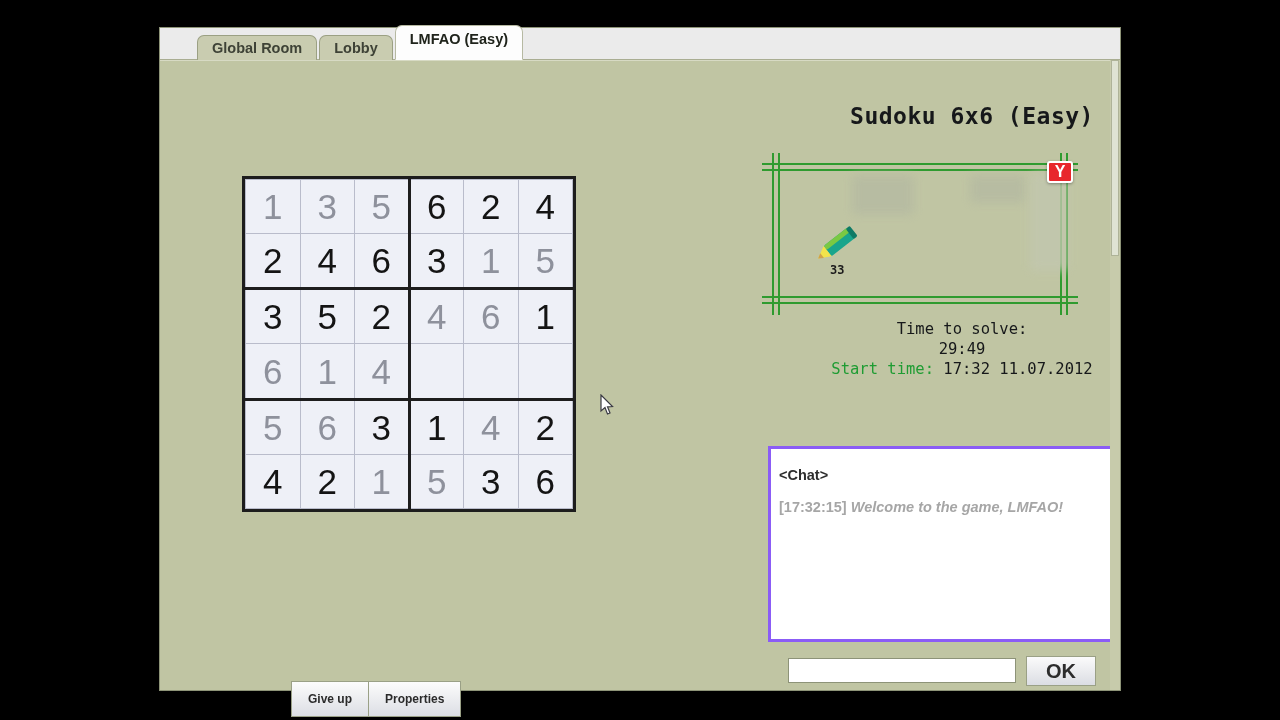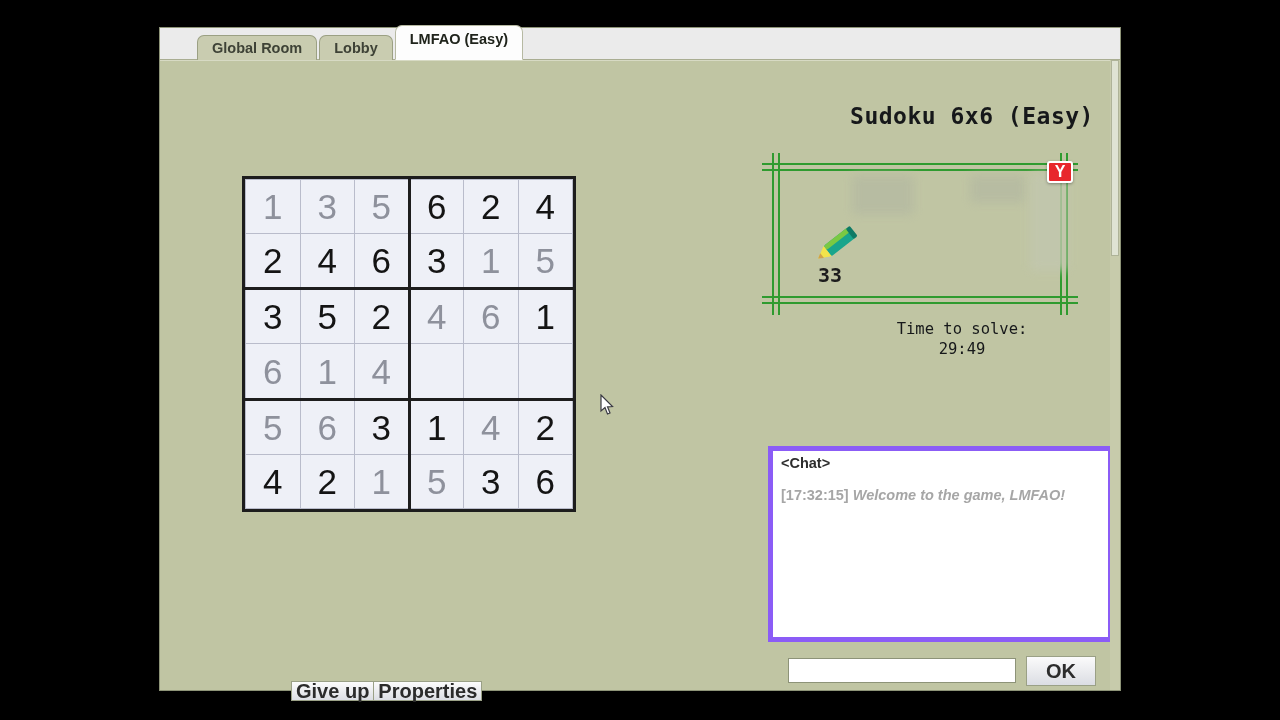--- a/index.html
+++ b/index.html
@@ -53,51 +53,51 @@
 
   #adbox{position:absolute;left:610px;top:92px;width:300px;height:160px;}
   .brk{position:absolute;background:#2f9b2f;}
   .ad-blur{position:absolute;background:#b6bba2;filter:blur(5px);opacity:.85;border-radius:3px;}
   #ybadge{position:absolute;left:277px;top:8px;width:26px;height:22px;background:#e8272c;
           border:2px solid #ffffff;border-radius:3px;box-sizing:border-box;
           color:#fff;font-size:16px;font-weight:bold;text-align:center;line-height:18px;
           font-family:"Liberation Sans",sans-serif;box-shadow:0 1px 3px rgba(0,0,0,.35);}
 
   #pencilwrap{position:absolute;left:38px;top:60px;width:60px;height:64px;}
-  #pencilcount{position:absolute;left:48px;top:110px;font-family:"DejaVu Sans Mono",monospace;
-               font-weight:bold;font-size:20px;color:#1c1c1c;}
+  #pencilcount{position:absolute;left:60px;top:110px;font-family:"DejaVu Sans Mono",monospace;
+               font-weight:bold;font-size:12px;color:#1c1c1c;}
 
   #timerblock{position:absolute;left:632px;top:258px;width:340px;text-align:center;
               font-family:"DejaVu Sans Mono",monospace;font-weight:normal;font-size:15.5px;
               color:#16181a;line-height:20px;}
   #timerblock .tline{display:block;}
   #timerblock .startlabel{color:#1f9c33;}
   #timerblock .startval{color:#16181a;}
 
   
   #chatbox{position:absolute;left:608px;top:385px;width:345px;height:196px;background:#ffffff;
-           border:5px solid #8b5cf6;box-sizing:border-box;padding:4px 8px;overflow:hidden;}
+           border:3px solid #8b5cf6;box-sizing:border-box;padding:18px 8px;overflow:hidden;}
   #chatbox .chathdr{font-size:14.5px;font-weight:bold;color:#2d2d2d;font-family:"Liberation Sans",sans-serif;}
   #chatbox .chatmsg{font-size:14.5px;font-style:italic;font-weight:bold;color:#a6a6a6;margin-top:16px;
                     font-family:"Liberation Sans",sans-serif;}
   #chatbox .chatmsg .tstamp{font-style:normal;}
 
   #chatinput{position:absolute;left:628px;top:597px;width:228px;height:25px;background:#fff;
              border:1px solid #8d9378;box-sizing:border-box;font-size:13px;padding:2px 4px;
              font-family:"Liberation Sans",sans-serif;}
   #okbtn{position:absolute;left:866px;top:595px;width:70px;height:30px;
          background:linear-gradient(#fbfbfb,#dbdde3);border:1px solid #9aa086;box-sizing:border-box;
          font-size:20px;font-weight:bold;color:#2c2c2c;cursor:default;
          font-family:"Liberation Sans",sans-serif;}
 
   
   #btnrow{position:absolute;left:131px;top:620px;height:34px;display:flex;}
-  .gbtn{height:20px;padding:0 4px;background:linear-gradient(#fcfcfc,#dcdee4);
+  .gbtn{height:36px;padding:0 16px;background:linear-gradient(#fcfcfc,#dcdee4);
         border:1px solid #9aa086;border-right:none;box-sizing:border-box;
-        font-size:20px;font-weight:bold;color:#2b2b2b;cursor:default;
+        font-size:12px;font-weight:bold;color:#2b2b2b;cursor:default;
         display:flex;align-items:center;justify-content:center;
         font-family:"Liberation Sans",sans-serif;}
   .gbtn:last-child{border-right:1px solid #9aa086;}
 </style>
 </head>
 <body>
 
 <div id="screen">
 
   <div id="window">
@@ -198,20 +198,21 @@
             <polygon points="11,27.5 6,30.5 11,33.5" fill="#d0a24b"></polygon>
             <rect x="46" y="24" width="5" height="13" rx="1.5" fill="#0e7a66"></rect>
           </g>
         </svg>
         <div id="pencilcount">33</div>
       </div>
 
       <div id="timerblock">
         <span class="tline">Time to solve:</span>
         <span class="tline">29:49</span>
+        <span class="tline"><span class="startlabel">Start time:</span> <span class="startval">17:32 11.07.2012</span></span>
       </div>
 
       <div id="chatbox">
         <div class="chathdr">&lt;Chat&gt;</div>
         <div class="chatmsg"><span class="tstamp">[17:32:15]</span><span> Welcome to the game, LMFAO!</span></div>
       </div>
 
       <input id="chatinput" type="text" value="" style="">
       <button id="okbtn">OK</button>
 

